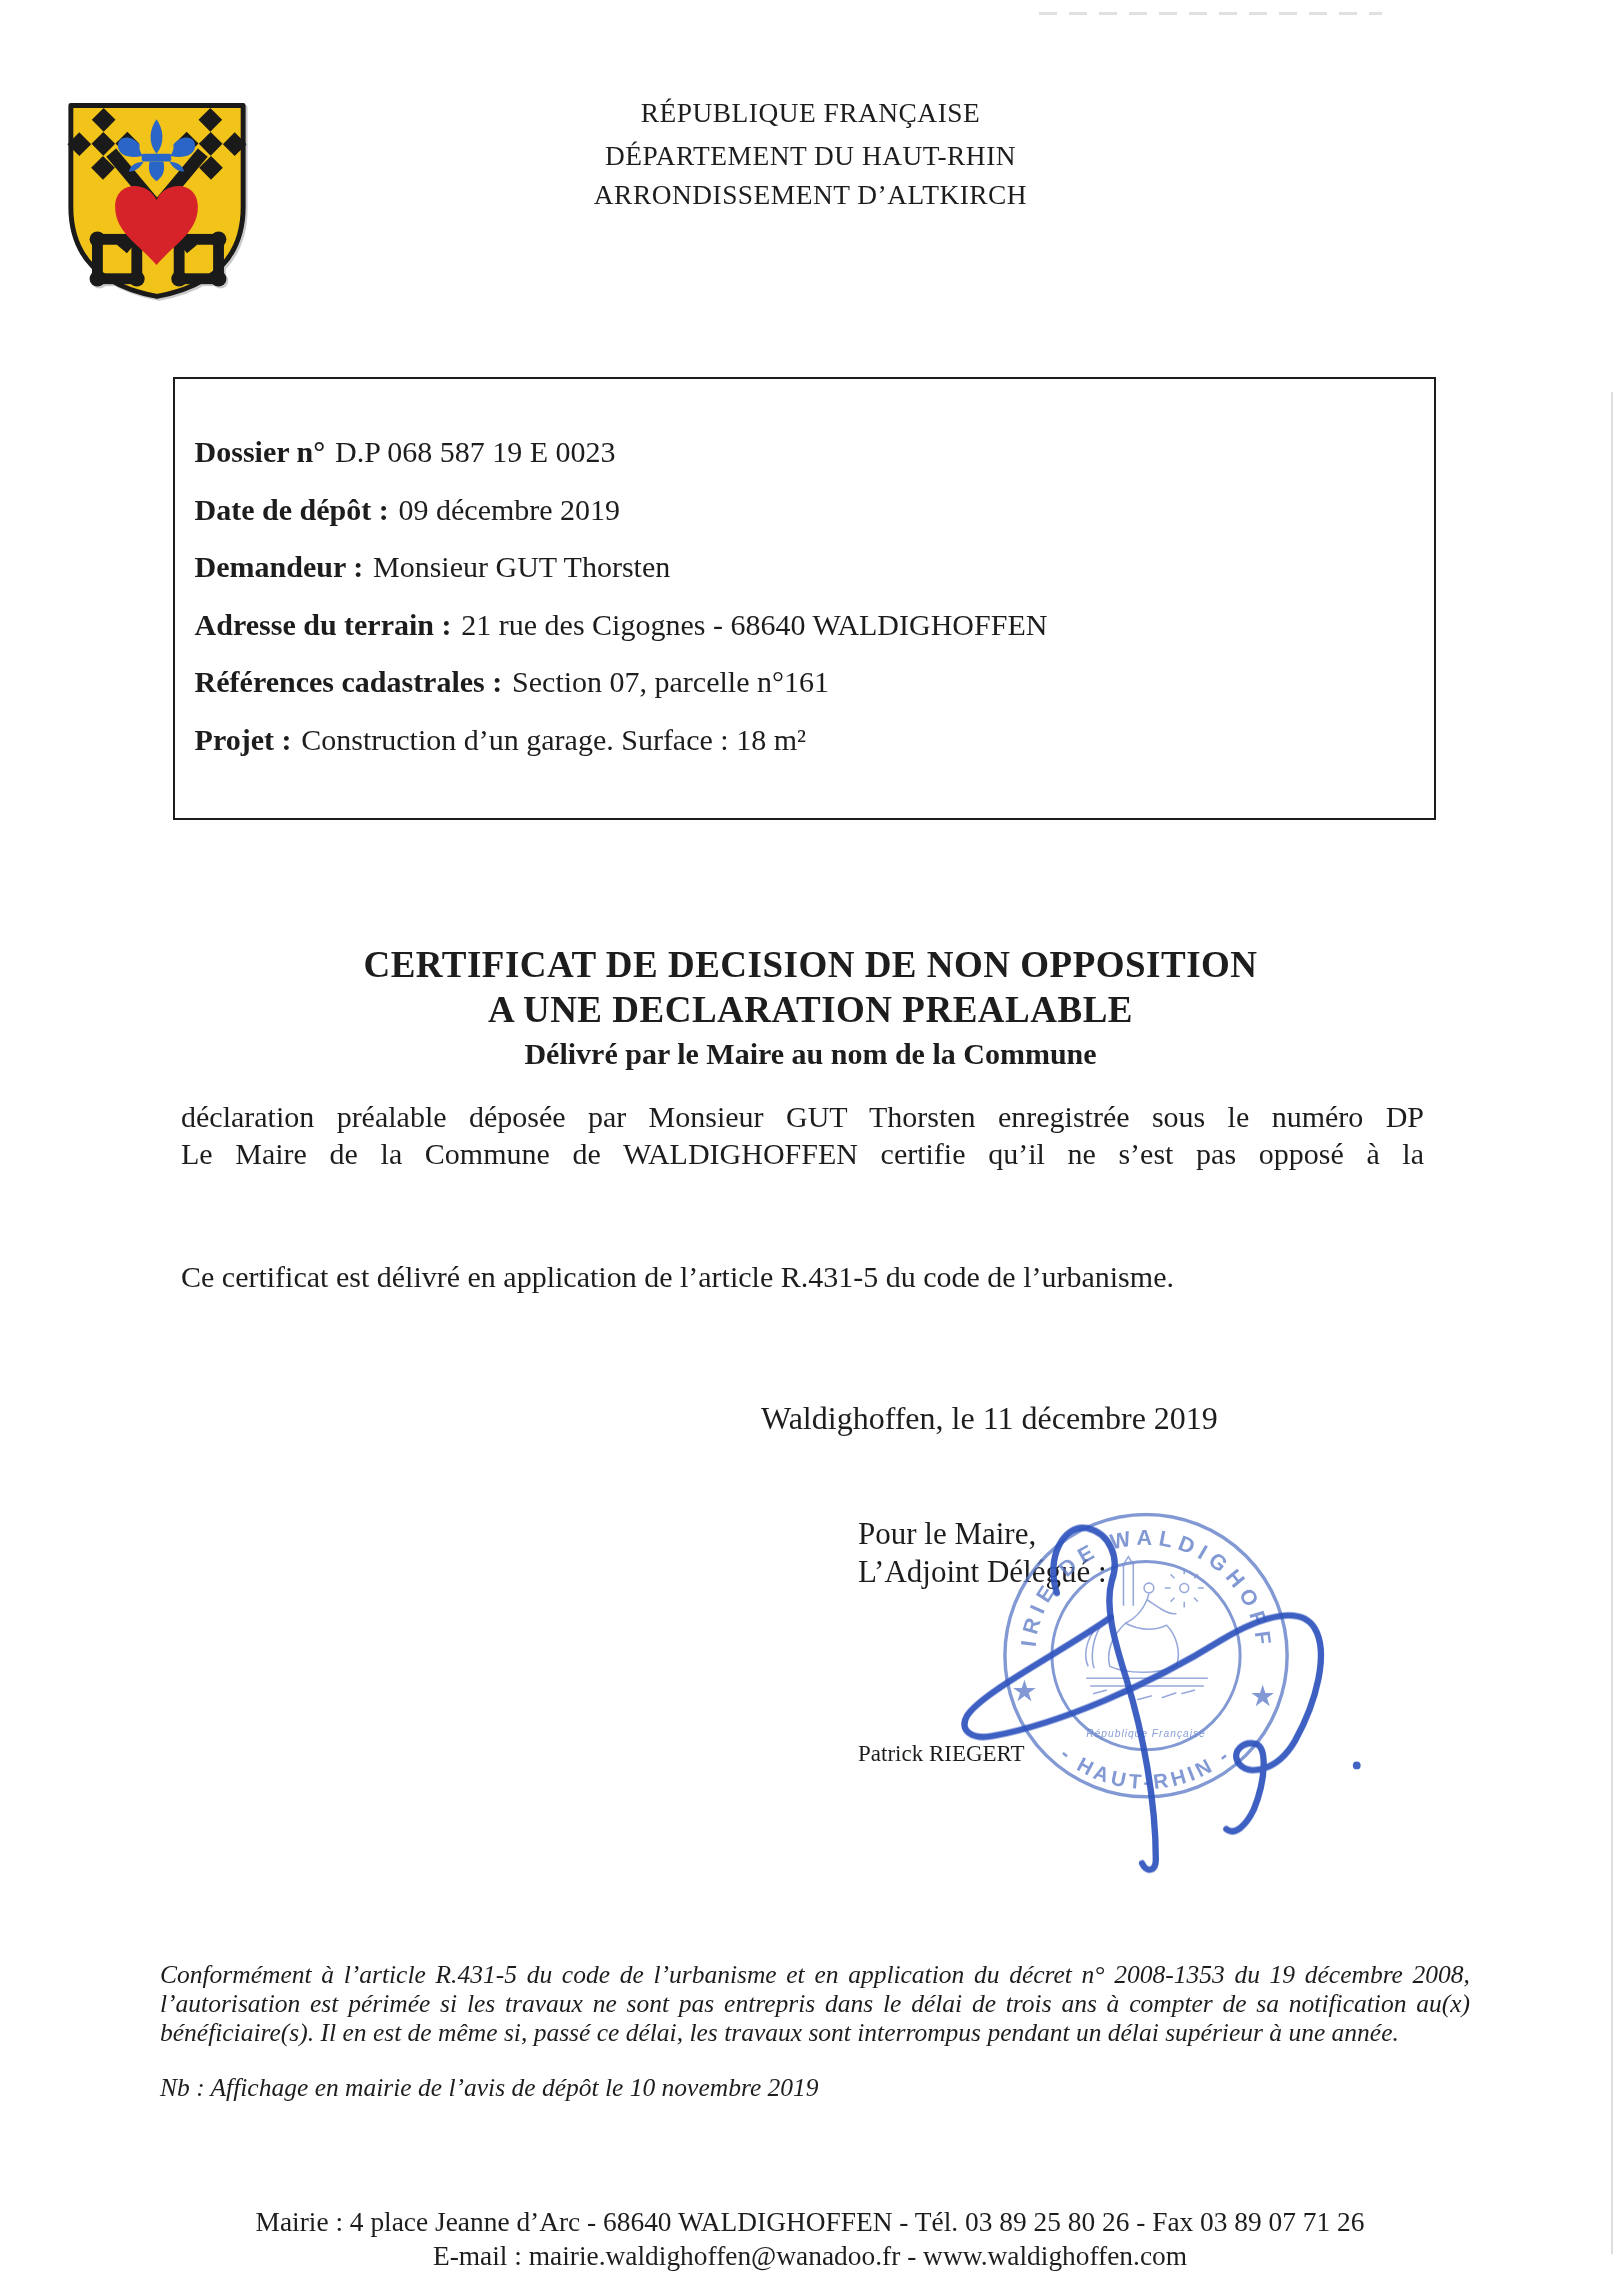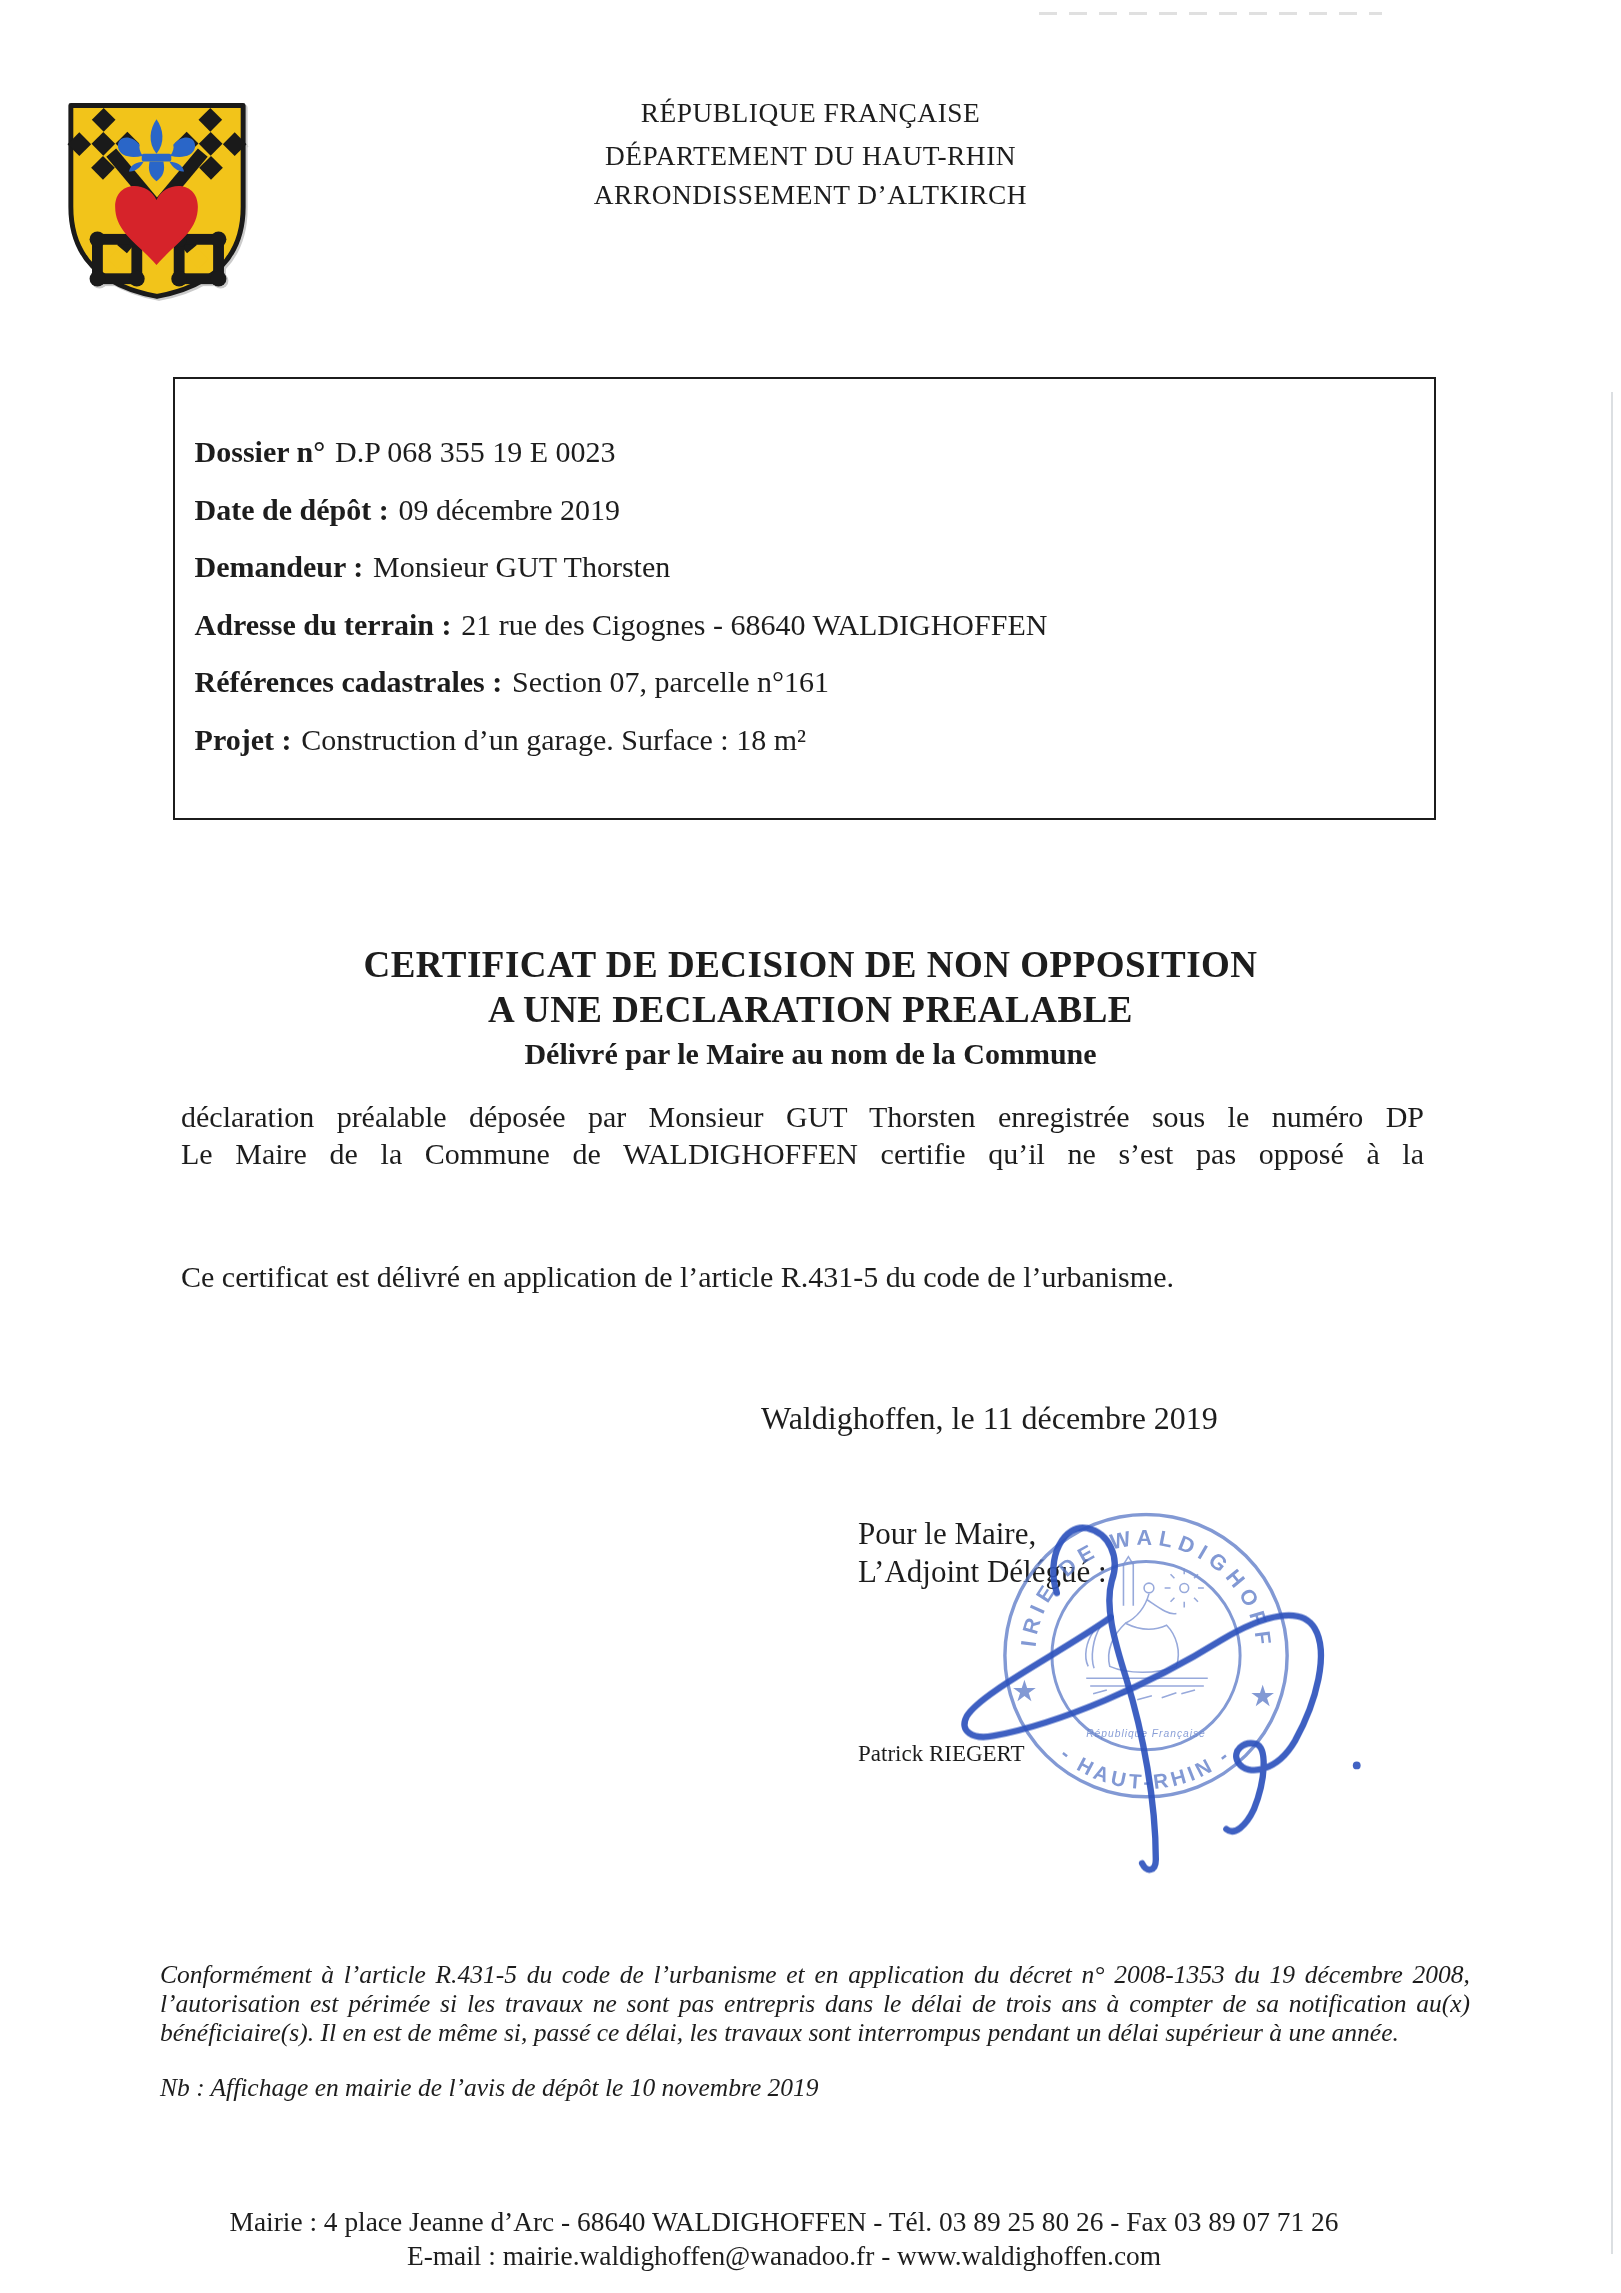--- a/index.html
+++ b/index.html
@@ -49,21 +49,21 @@
   .stamp-arc-b { font-size:21px; letter-spacing:4px; font-weight:bold; opacity:.85; }
   .stamp-tiny { font-size:10.5px; font-style:italic; letter-spacing:1px; opacity:.8; }
   .stamp-star { font-size:30px; opacity:.85; }
   .emblem { stroke:#6e87cd; stroke-width:1.6; fill:none; opacity:.8; }
   .sig-stroke { stroke:#2e52bd; stroke-width:6.5; fill:none; stroke-linecap:round; opacity:.92; }
 
   
   .legal { position:absolute; left:160px; top:1960px; width:1310px; font-size:25.5px; font-style:italic; line-height:29px; }
   .legal .jline { word-spacing:1px; }
   .nb-line { position:absolute; left:160px; top:2073px; font-size:25.5px; font-style:italic; }
-  .footer { position:absolute; left:0; top:2205px; width:1568px; text-align:center; font-size:27.4px; line-height:34px; }
+  .footer { position:absolute; left:0; top:2205px; width:1568px; text-align:center; font-size:27.4px; line-height:34px;padding-left:26px; }
 </style>
 </head>
 <body>
 
 <div class="page">
 
   <div class="scan-top-dashes"></div>
   <div class="scan-right-line"></div>
 
   <svg class="coa" viewBox="0 0 195 210" aria-hidden="true">
@@ -121,21 +121,21 @@
 
   <div class="header-text">
     <div class="hdr-small">RÉPUBLIQUE FRANÇAISE</div>
     <div class="hdr-small hdr-dep">DÉPARTEMENT DU HAUT-RHIN</div>
     <div class="hdr-small hdr-arr">ARRONDISSEMENT D’ALTKIRCH</div>
   </div>
 
   <div class="dossier-box">
     <div class="dossier-rows">
       <div class="dossier-row">
-        <span class="lbl">Dossier n°</span><span>D.P 068 355 19 E 0023</span>
+        <span class="lbl">Dossier n°</span><span>D.P 068 587 19 E 0023</span>
       </div>
       <div class="dossier-row">
         <span class="lbl">Date de dépôt :</span><span>09 décembre 2019</span>
       </div>
       <div class="dossier-row">
         <span class="lbl">Demandeur :</span><span>Monsieur GUT Thorsten</span>
       </div>
       <div class="dossier-row">
         <span class="lbl">Adresse du terrain :</span><span>21 rue des Cigognes - 68640 WALDIGHOFFEN</span>
       </div>

